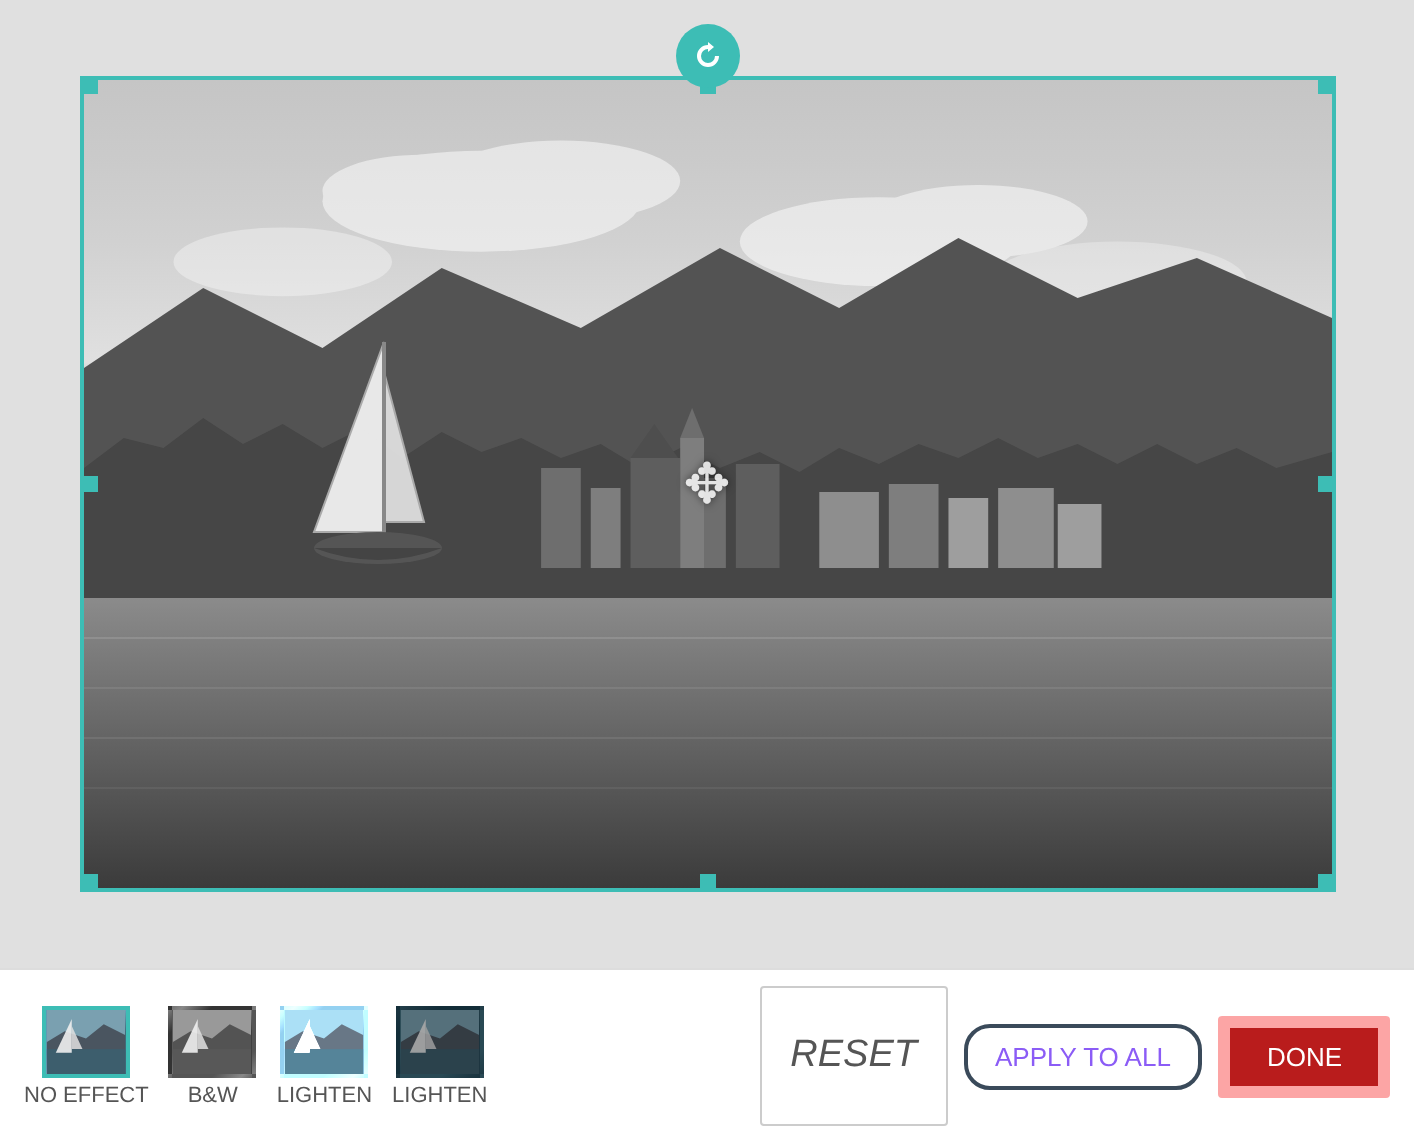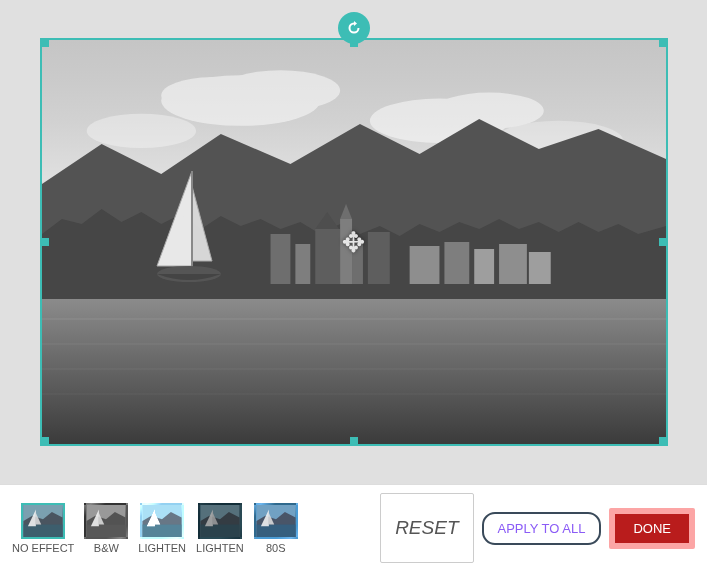--- a/index.html
+++ b/index.html
@@ -345,30 +345,20 @@
         <div class="filter-item">
           <div class="filter-thumb thumb-darken"><svg width="100%" height="100%" viewBox="0 0 44 36">
       <rect width="44" height="36" fill="#7aa0b0"></rect>
       <polygon points="0,36 0,18 10,12 22,16 32,8 44,14 44,36" fill="#4a5560"></polygon>
       <rect x="0" y="22" width="44" height="14" fill="#3a6070" opacity="0.8"></rect>
       <polygon points="14,5 14,24 5,24" fill="rgba(240,240,240,0.9)"></polygon>
       <polygon points="14,9 14,22 20,22" fill="rgba(225,225,225,0.85)"></polygon>
     </svg></div>
           <div class="filter-label">LIGHTEN</div>
         </div>
-        <div class="filter-item">
-          <div class="filter-thumb thumb-80s"><svg width="100%" height="100%" viewBox="0 0 44 36">
-      <rect width="44" height="36" fill="#7aa0b0"></rect>
-      <polygon points="0,36 0,18 10,12 22,16 32,8 44,14 44,36" fill="#4a5560"></polygon>
-      <rect x="0" y="22" width="44" height="14" fill="#3a6070" opacity="0.8"></rect>
-      <polygon points="14,5 14,24 5,24" fill="rgba(240,240,240,0.9)"></polygon>
-      <polygon points="14,9 14,22 20,22" fill="rgba(225,225,225,0.85)"></polygon>
-    </svg></div>
-          <div class="filter-label">80S</div>
-        </div>
       </div>
 
     <div class="action-buttons">
       <button class="btn-reset">RESET</button>
       <button class="btn-apply-all">APPLY TO ALL</button>
       <button class="btn-done">DONE</button>
     </div>
 
   </div>
 </div>

